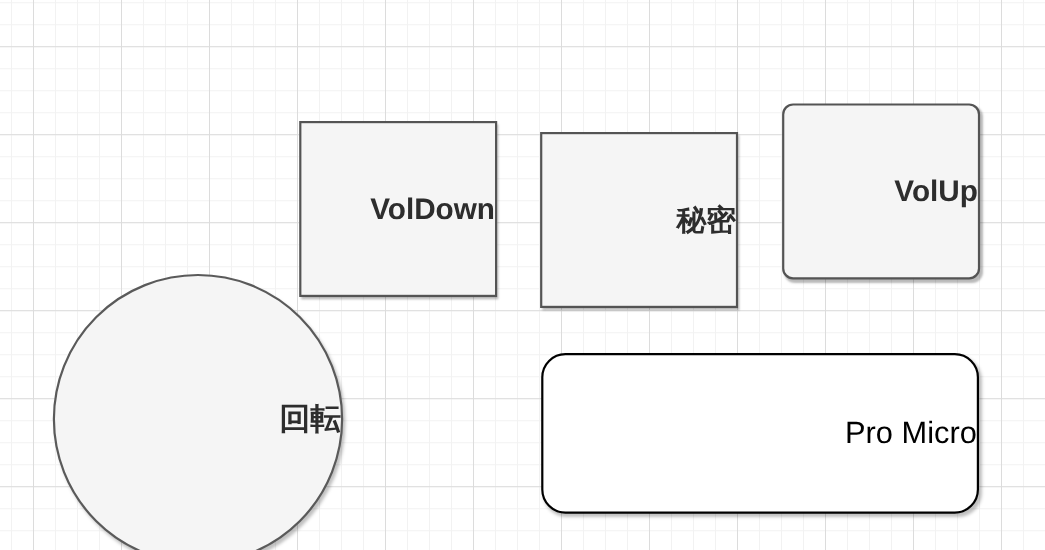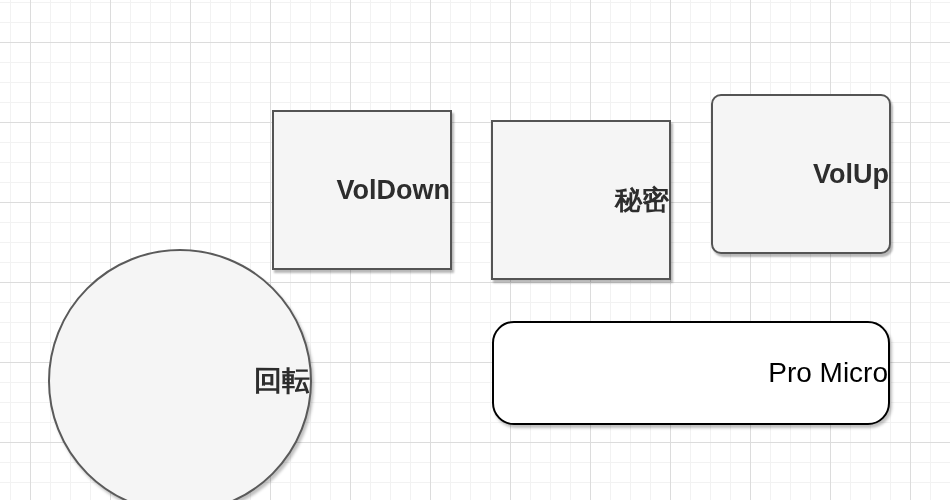--- a/index.html
+++ b/index.html
@@ -59,21 +59,21 @@
     font-weight: bold;
     font-size: 28px;
     color: #2d2d2d;
     flex-direction: row;
     line-height: 1.38;
   }
   .promicro-node {
     left: 492px;
     top: 273px;
     width: 398px;
-    height: 104px;
+    height: 146px;
     border-radius: 22px;
     background: #ffffff;
     border: 2px solid #000000;
     box-shadow: 2px 3px 3px rgba(0, 0, 0, 0.25);
     font-size: 28px;
     font-weight: normal;
     color: #000000;
   }
   .node .label { pointer-events: none; }
 </style>

